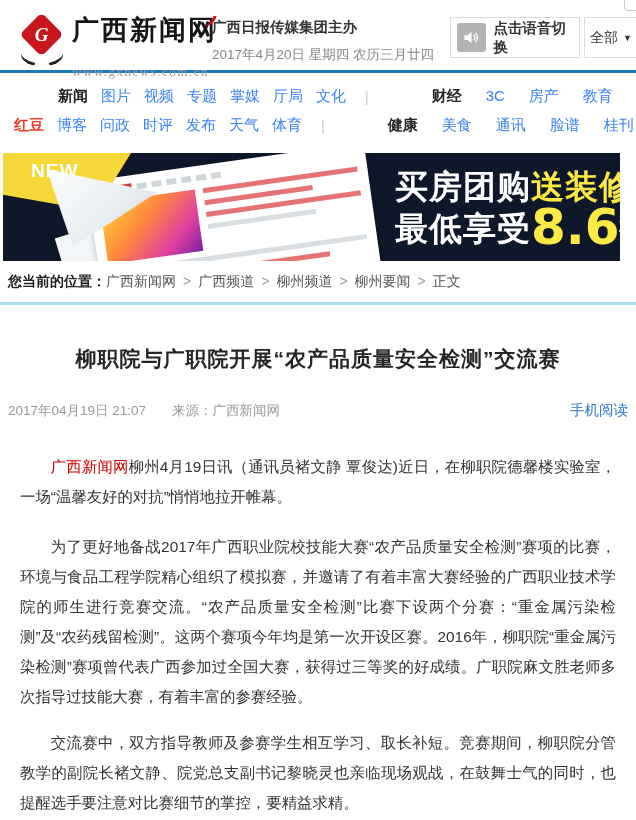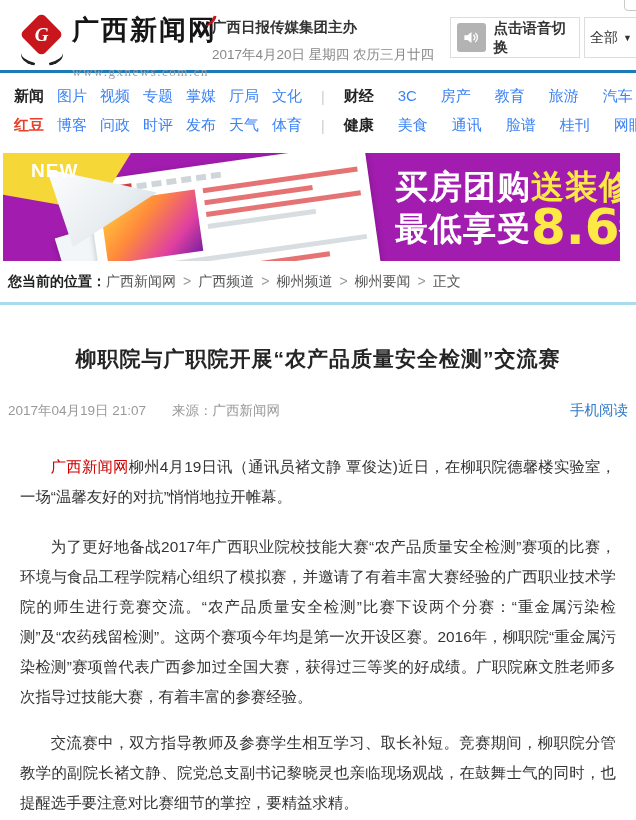--- a/index.html
+++ b/index.html
@@ -43,25 +43,25 @@
   .channel-caret { font-size:9px; color:#333; }
   .header-line { height:3px; background:#1d7ab8; }
 
   
   .nav { padding:9px 0 9px 14px; }
   .nav-row { display:flex; align-items:center; height:29px; overflow:hidden; white-space:nowrap; }
   .nav-left { display:flex; gap:13px; }
   .nav-sep { color:#ccc; margin:0 19px; font-size:14px; }
   .nav-right { display:flex; gap:24px; }
   .nav-item { font-size:15px; color:#3b82f6; cursor:pointer; }
-  .nav-item.hd { font-weight:bold; color:#222; }
+  .nav-item.hd { font-weight:bold; color:#222;margin-left:44px; }
   .nav-item.red { font-weight:bold; color:#e8402a; }
 
   
-  .banner { position:relative; margin:4px 16px 0 3px; height:108px; background:#a21caf;
+  .banner { position:relative; margin:4px 16px 0 3px; height:108px; background:#0f172a;
             overflow:hidden; cursor:pointer; }
   .banner-new-shape { position:absolute; left:0; top:0; width:128px; height:58px;
             background:#f6d738; clip-path:polygon(0 0,100% 0,72% 100%,0 72%); }
   .banner-new-label { position:absolute; left:28px; top:7px; color:#fff; font-weight:bold;
             font-size:19px; letter-spacing:1px; }
   .banner-curl { position:absolute; left:34px; top:16px; width:120px; height:78px;
             background:linear-gradient(135deg,#ffffff 0%,#e8edf1 60%,#c9d2d8 100%);
             clip-path:polygon(8% 0,100% 30%,30% 100%); }
   .sheet { position:absolute; background:#f3f6f8; box-shadow:0 2px 6px rgba(0,0,0,.25); }
   .sheet-back { left:70px; top:38px; width:300px; height:170px; transform:rotate(-17deg); }

